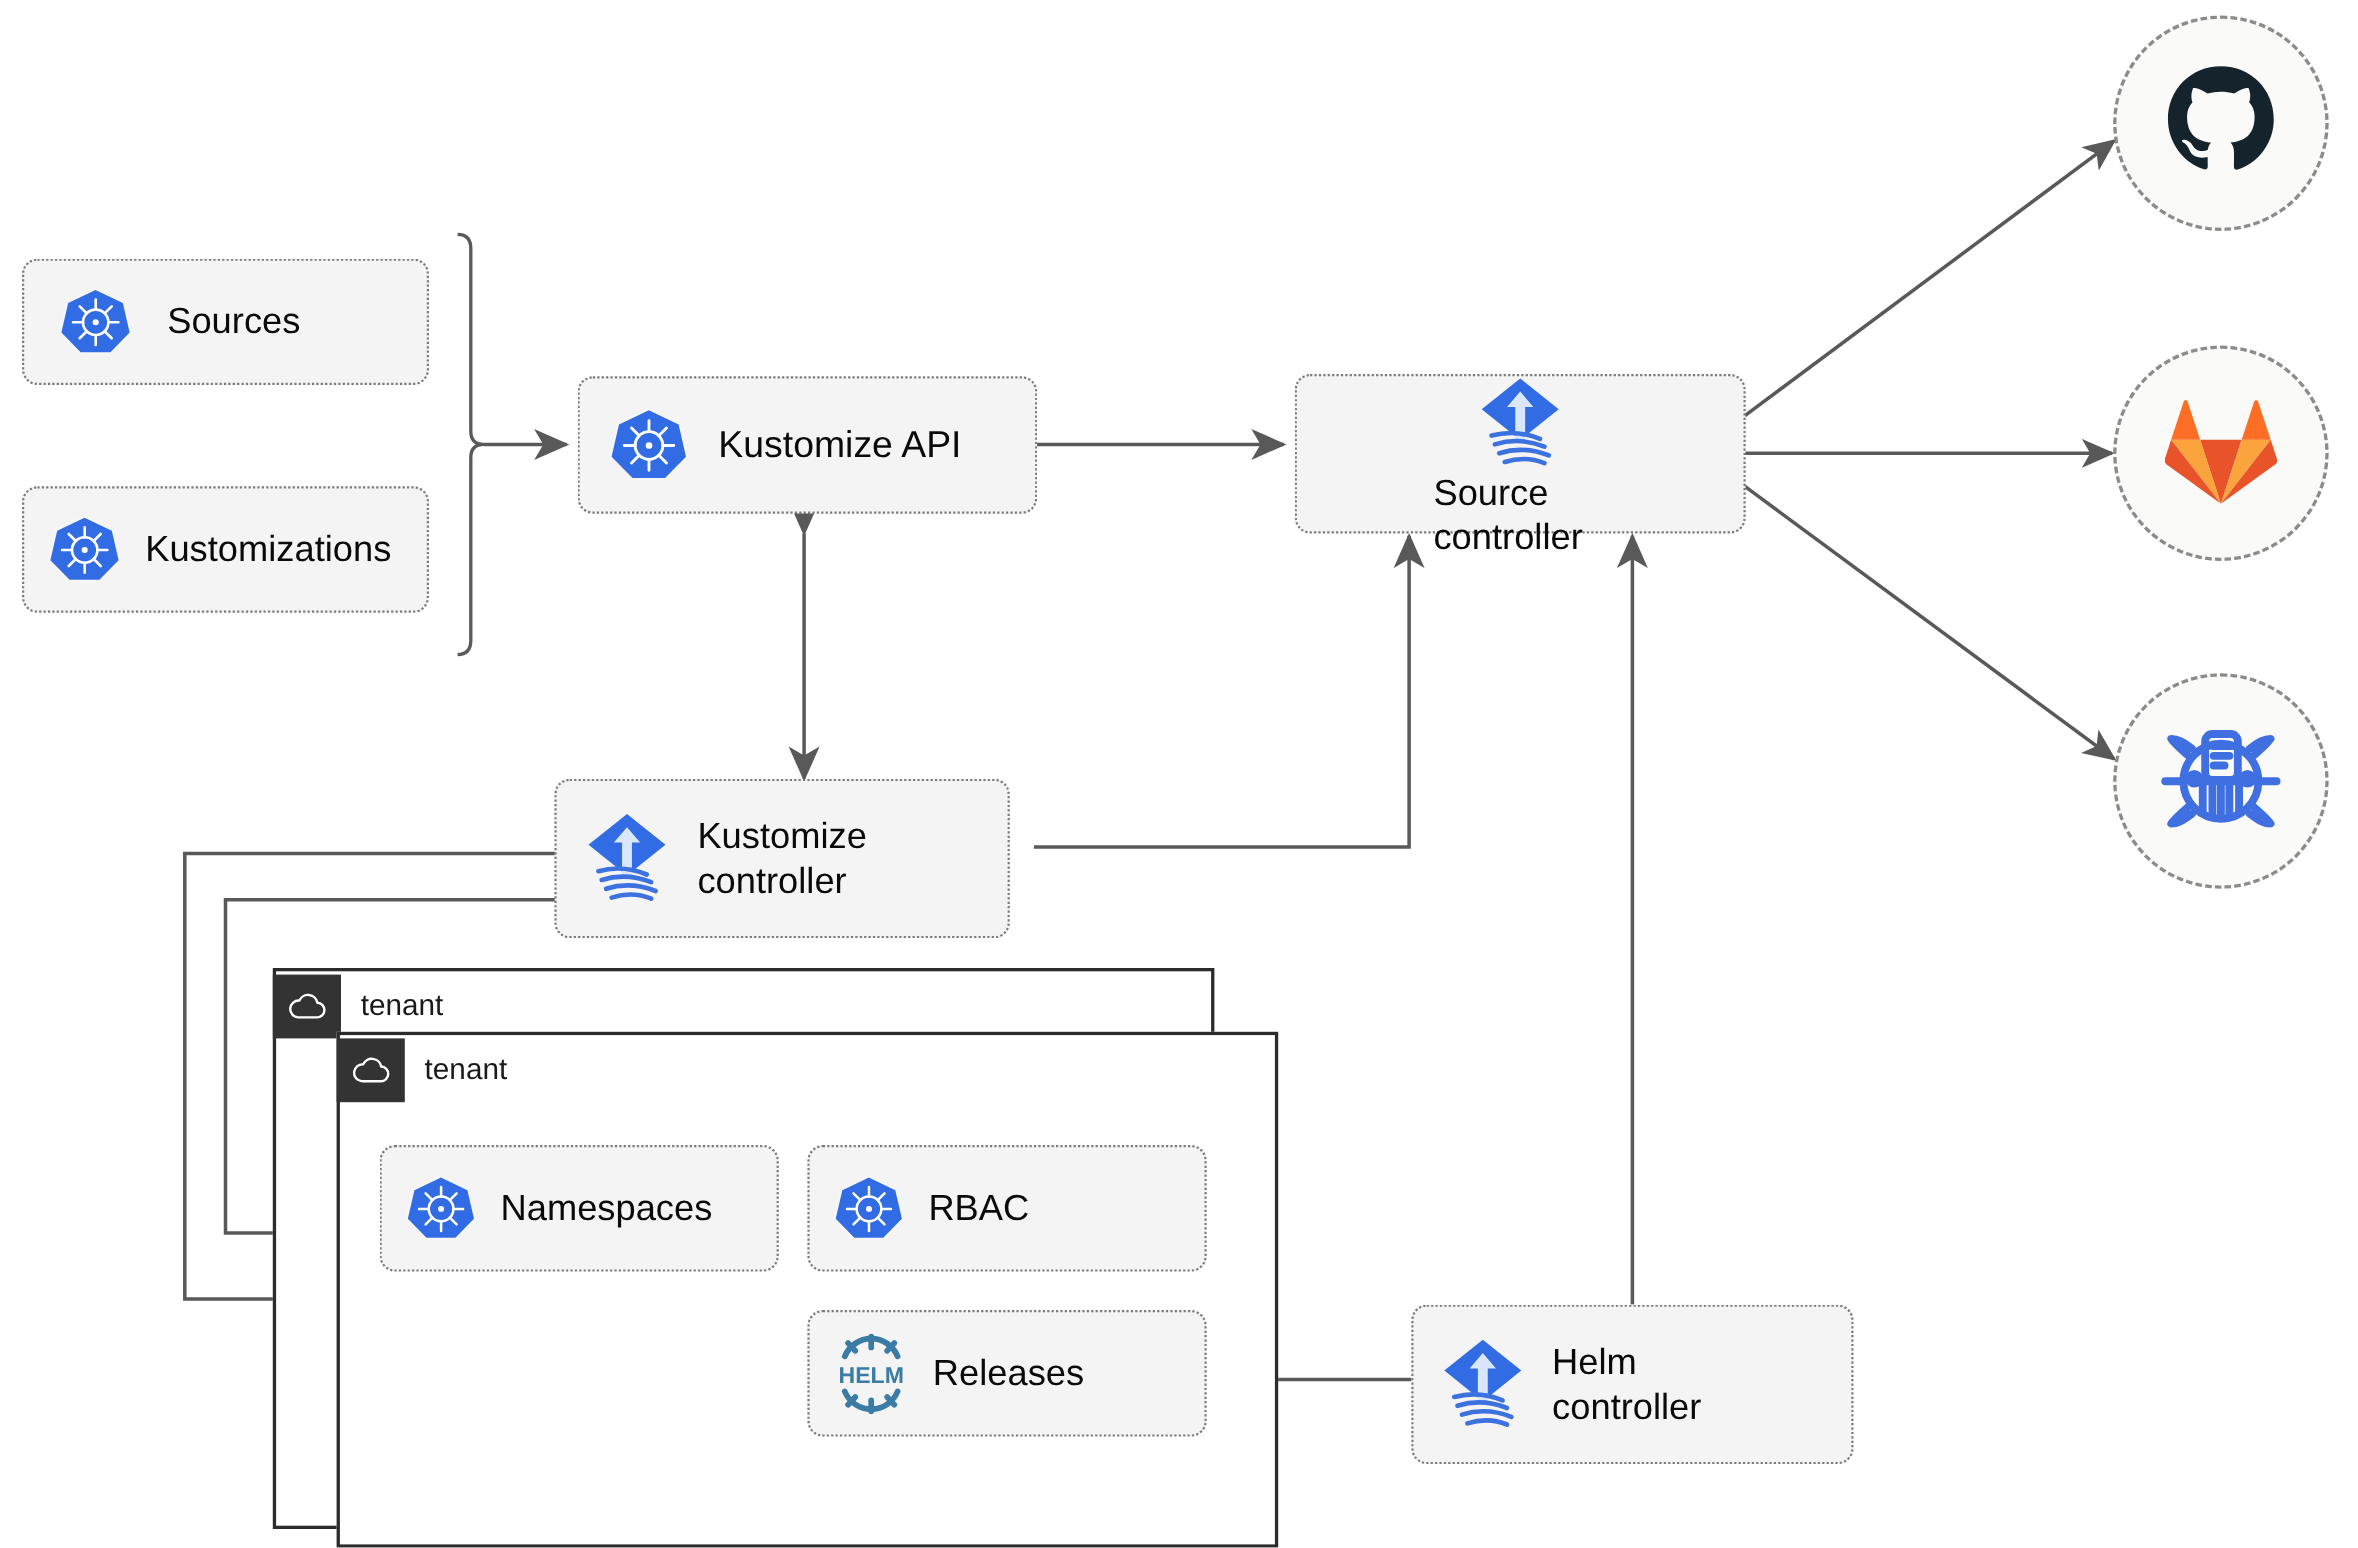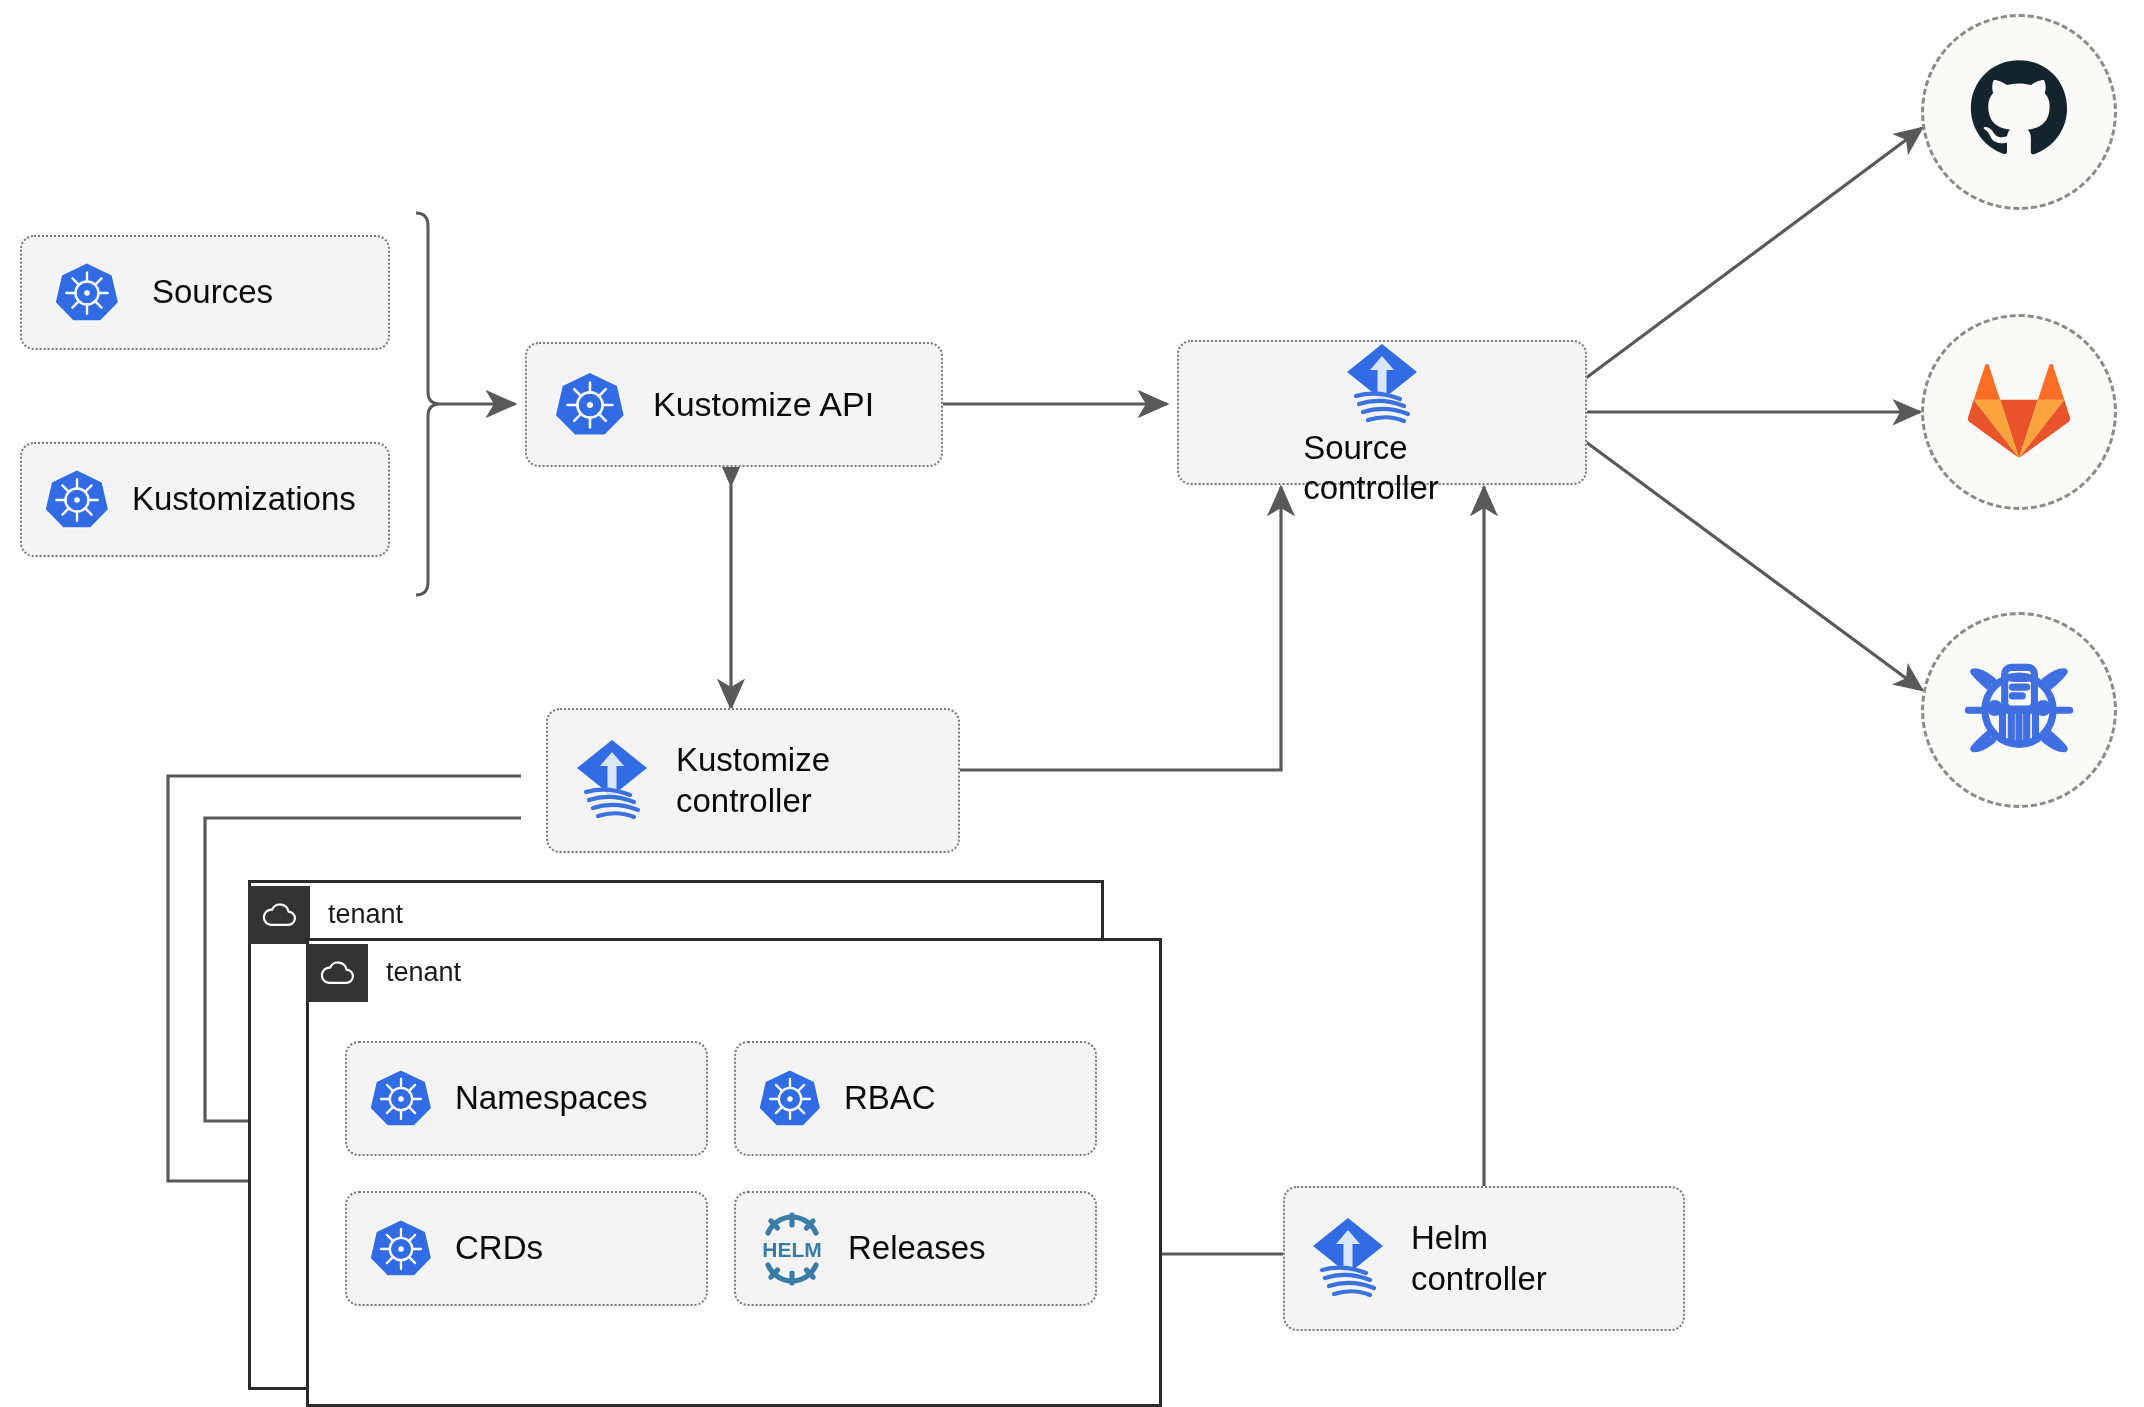--- a/index.html
+++ b/index.html
@@ -119,21 +119,21 @@
           <path d="M26 78 Q45 72 62 79"></path>
         </g>
       </svg>
     </span>
     <span class="lbl" style="font-size:33px;padding-right:22px;">
       <span>Source</span><br>
       <span>controller</span>
     </span>
   </div>
 
-  <div class="node" style="left:546px;top:708px;width:414px;height:145px;">
+  <div class="node" style="left:504px;top:708px;width:414px;height:145px;">
     <span class="ico" style="width:128px;">
       <svg width="80" height="86" viewBox="0 0 80 86" aria-hidden="true">
         <path d="M40 2 75 30 40 58 5 30Z" fill="#326CE5"></path>
         <path d="M40 14 52 28 44.5 28 44.5 58 35.5 58 35.5 28 28 28Z" fill="#D9E6FB"></path>
         <g stroke="#3B72E0" stroke-width="4.2" stroke-linecap="round" fill="none">
           <path d="M14 54 Q36 48 58 57"></path>
           <path d="M17 62 Q39 55 62 64"></path>
           <path d="M21 70 Q43 63 66 72"></path>
           <path d="M26 78 Q45 72 62 79"></path>
         </g>
@@ -250,33 +250,20 @@
           <g fill="none" stroke="#fff" stroke-width="2.3" stroke-linecap="round">
             <circle cx="32" cy="32" r="11.2"></circle>
             <circle cx="32" cy="32" r="2.7" fill="#fff" stroke="none"></circle>
             <path d="M32 20.8V12M32 43.2V52M20.8 32H12M43.2 32H52M24.1 24.1 17.9 17.9M39.9 39.9 46.1 46.1M39.9 24.1 46.1 17.9M24.1 39.9 17.9 46.1"></path>
           </g>
         </svg>
       </span>
       <span class="lbl" style="font-size:33px;padding-right:52px;">RBAC</span>
     </div>
 
-    <div class="node" style="left:36px;top:250px;width:363px;height:115px;">
-      <span class="ico" style="width:108px;">
-        <svg class="k8s" width="64" height="64" viewBox="0 0 64 64" aria-hidden="true">
-          <path d="M32 2.2 58.2 14.8 64.7 43 46.3 61.8H17.7L-0.7 43 5.8 14.8z" transform="scale(.92) translate(2.6,1.6)" fill="#326CE5"></path>
-          <g fill="none" stroke="#fff" stroke-width="2.3" stroke-linecap="round">
-            <circle cx="32" cy="32" r="11.2"></circle>
-            <circle cx="32" cy="32" r="2.7" fill="#fff" stroke="none"></circle>
-            <path d="M32 20.8V12M32 43.2V52M20.8 32H12M43.2 32H52M24.1 24.1 17.9 17.9M39.9 39.9 46.1 46.1M39.9 24.1 46.1 17.9M24.1 39.9 17.9 46.1"></path>
-          </g>
-        </svg>
-      </span>
-      <span class="lbl" style="font-size:33px;padding-right:48px;">CRDs</span>
-    </div>
 
     <div class="node" style="left:425px;top:250px;width:363px;height:115px;">
       <span class="ico" style="width:112px;">
         <svg width="84" height="74" viewBox="0 0 84 74" aria-hidden="true">
           <g stroke="#3A7CA5" fill="none" stroke-width="5.2" stroke-linecap="round">
             <path d="M18 21 A26 26 0 0 1 66 21"></path>
             <path d="M18 53 A26 26 0 0 0 66 53"></path>
             <path d="M42 3 V13"></path>
             <path d="M42 61 V71"></path>
             <path d="M21 9 L27.5 16"></path>

